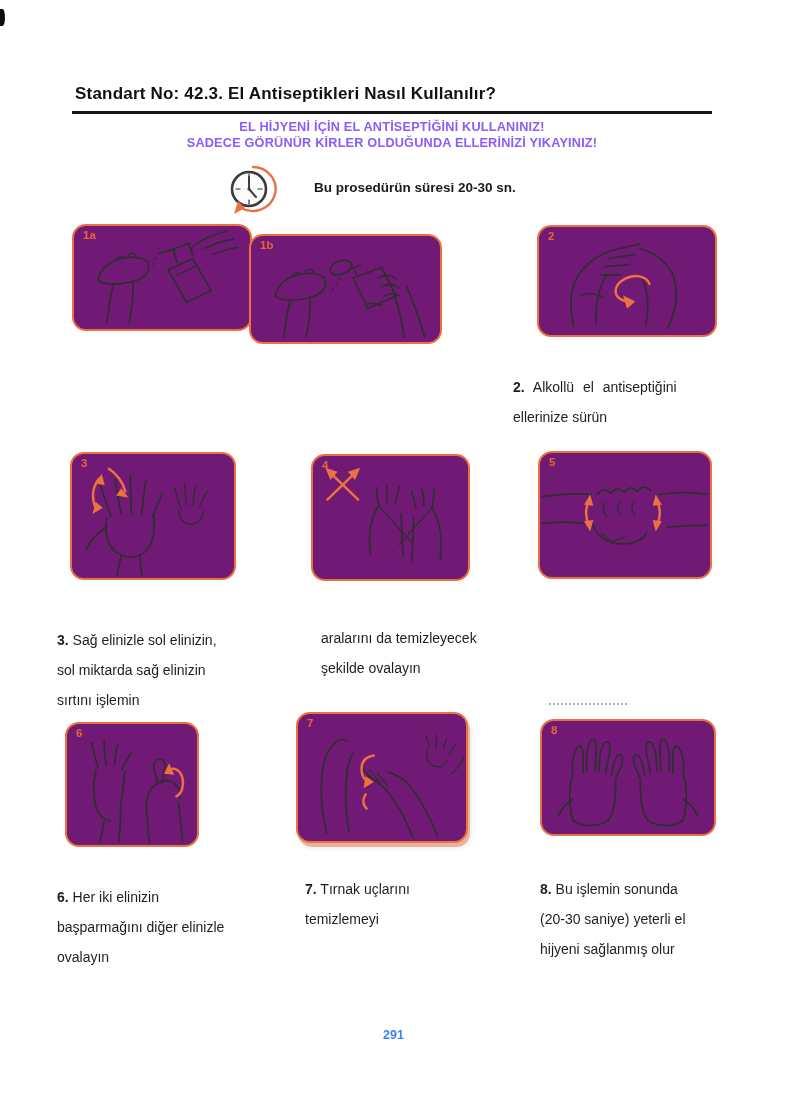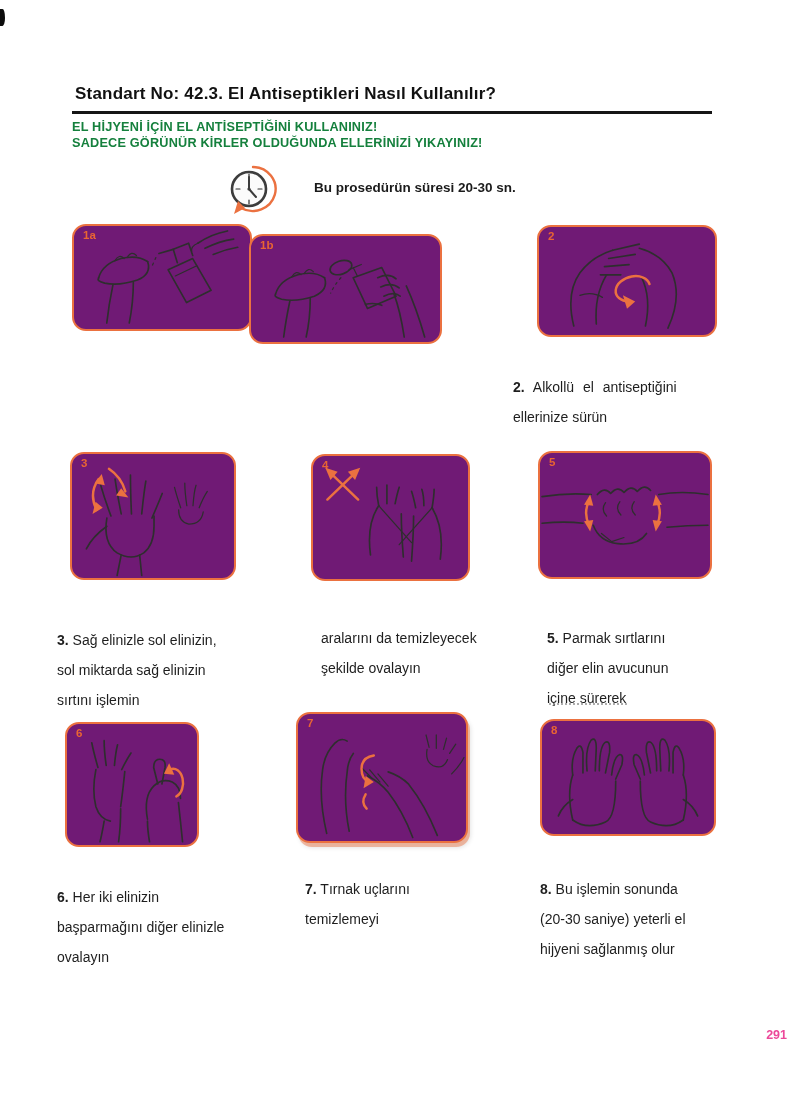--- a/index.html
+++ b/index.html
@@ -3,34 +3,34 @@
 <meta charset="utf-8">
 <style>
   html,body{margin:0;padding:0;background:#ffffff;}
   #page{
     position:relative;width:787px;height:1115px;background:#ffffff;overflow:hidden;
     font-family:Liberation Sans, sans-serif;color:#1f1f1f;
   }
   .abs{position:absolute;}
   #doc-title{left:75px;top:84px;font-size:17px;font-weight:700;color:#111;letter-spacing:.2px;}
   #title-rule{left:72px;top:111px;width:640px;height:3px;background:#151515;}
-  #subtitle{left:72px;top:119px;width:640px;text-align:left;font-size:12.7px;font-weight:600;color:#15803d;line-height:16px;letter-spacing:.2px;}
+  #subtitle{left:72px;top:119px;width:640px;text-align:center;font-size:12.7px;font-weight:600;color:#8b5cf6;line-height:16px;letter-spacing:.2px;}
   #timer-row{left:224px;top:162px;width:420px;height:56px;}
   #timer-label{left:314px;top:180px;font-size:13.5px;font-weight:700;color:#1a1a1a;}
   .stepbox{
     position:absolute;border:2px solid #EB7140;border-radius:14px;background:#701a75;
   }
   .stepbox .lbl{position:absolute;left:9px;top:3px;font-size:11.5px;font-weight:700;color:#E96532;}
   .stepbox svg{position:absolute;left:0;top:0;width:100%;height:100%;}
   #box7{border-width:2.5px;box-shadow:2px 4px 0 rgba(235,113,64,.45), 3px 5px 4px rgba(0,0,0,.10);}
   .caption{position:absolute;font-size:14px;line-height:30px;color:#1e1e1e;}
   .caption .num{font-weight:700;}
   .caption.justify div.l1{word-spacing:5px;}
   #clipped-remnant{left:549px;top:703px;width:78px;height:0;border-top:2px dotted #8a8a8a;opacity:.7;}
-  #page-number{left:0;top:1028px;width:787px;text-align:right;font-size:12.5px;font-weight:700;color:#ec4899;}
+  #page-number{left:0;top:1028px;width:787px;text-align:center;font-size:12.5px;font-weight:700;color:#3b82f6;}
   #scan-artifact{left:0;top:9px;width:5px;height:17px;background:#0c0c0c;border-radius:0 70% 70% 0;}
   
   .ink{stroke:#2e2e2e;fill:none;stroke-width:1.6;stroke-linecap:round;stroke-linejoin:round;}
   .ink2{stroke:#2e2e2e;fill:none;stroke-width:1.2;stroke-linecap:round;stroke-linejoin:round;}
   .or{stroke:#EB7140;fill:none;stroke-width:2.4;stroke-linecap:round;stroke-linejoin:round;}
   .orf{fill:#EB7140;stroke:none;}
   .dash{stroke-dasharray:2 4;}
 </style>
 </head>
 <body>
@@ -167,25 +167,20 @@
 
   <div class="caption" style="left:57px;top:625px;width:235px;">
     <div class="l1"><span class="num">3.</span> <span>Sağ elinizle sol elinizin,</span></div>
     <div><span>sol miktarda sağ elinizin</span></div>
     <div><span>sırtını işlemin</span></div>
   </div>
   <div class="caption" style="left:321px;top:623px;width:195px;">
     <div><span>aralarını da temizleyecek</span></div>
     <div><span>şekilde ovalayın</span></div>
   </div>
-  <div class="caption" style="left:547px;top:623px;width:175px;">
-    <div class="l1"><span class="num">5.</span> <span>Parmak sırtlarını</span></div>
-    <div><span>diğer elin avucunun</span></div>
-    <div><span>içine sürerek</span></div>
-  </div>
   <div id="clipped-remnant" class="abs"></div>
 
   <div class="stepbox" style="left:65px;top:722px;width:130px;height:121px;">
     <span class="lbl">6</span>
     <svg viewBox="0 0 126 117">
       <path class="ink" d="M30 42 Q26 28 24 18 M38 40 Q36 26 36 16 M46 40 Q47 28 49 20 M53 44 Q58 34 62 28"></path>
       <path class="ink" d="M28 44 Q24 64 28 80 Q32 92 42 94"></path>
       <path class="ink" d="M56 46 Q54 66 52 80"></path>
       <path class="ink" d="M36 94 Q34 106 32 114 M52 82 Q52 100 50 114"></path>
       <path class="ink" d="M78 92 Q74 70 84 60 Q92 52 102 56 Q110 60 110 72"></path>

